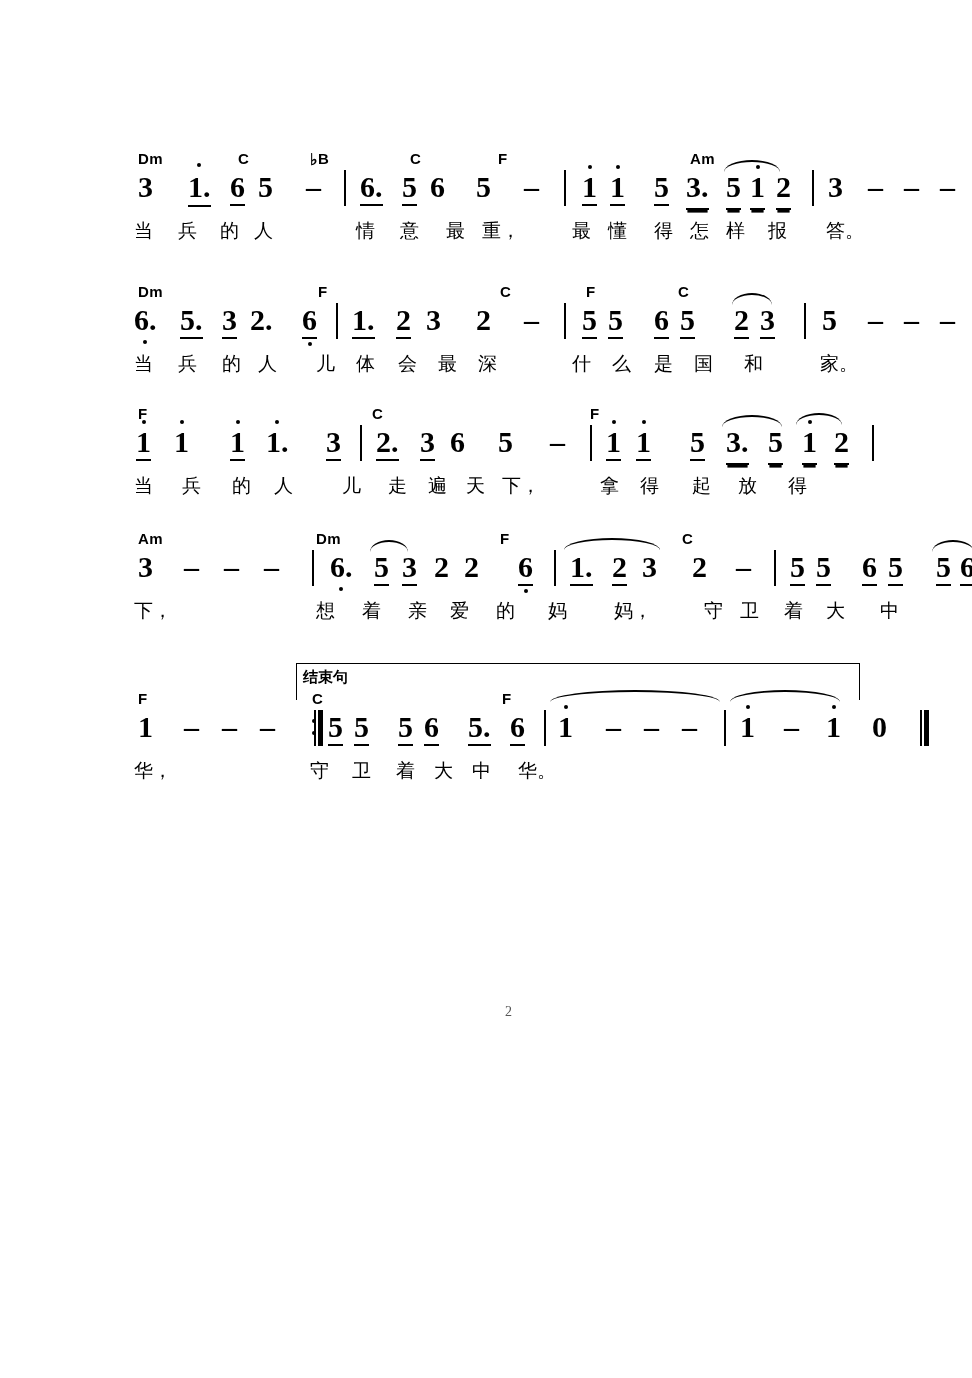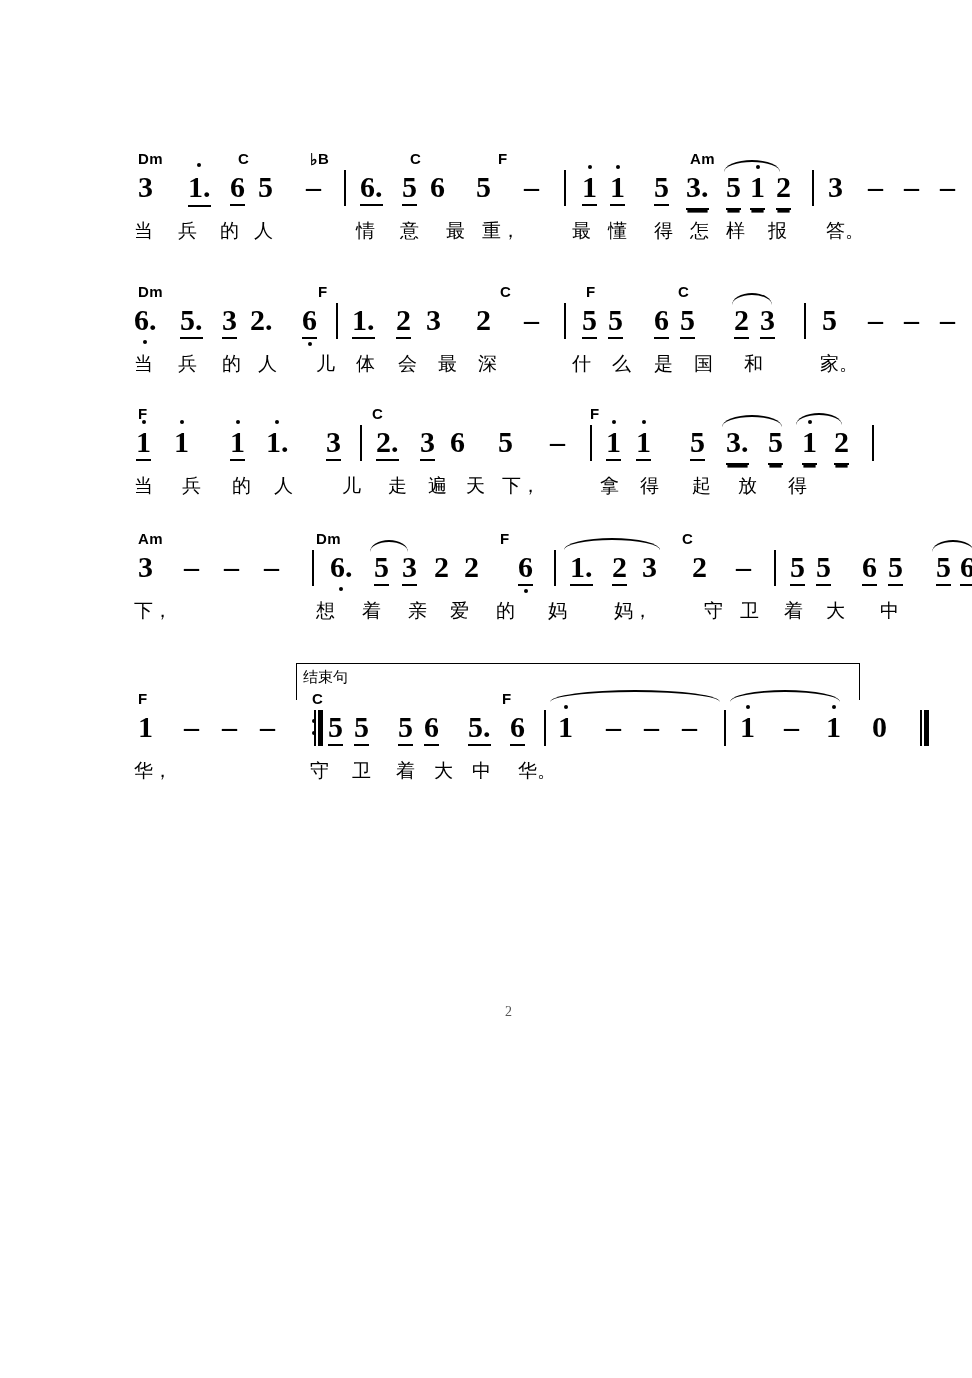--- a/index.html
+++ b/index.html
@@ -137,20 +137,21 @@
     font-size: 19px;
     white-space: nowrap;
   }
 
   
   .ending-box {
     position: absolute;
     border-left: 1.6px solid #000;
     border-top: 1.6px solid #000;
     border-right: 1.6px solid #000;
+    font-weight: bold;
   }
   .ending-label {
     position: absolute;
     font-family: "Liberation Sans", sans-serif;
     font-size: 15px;
     top: 4px;
     left: 6px;
     white-space: nowrap;
   }
 

